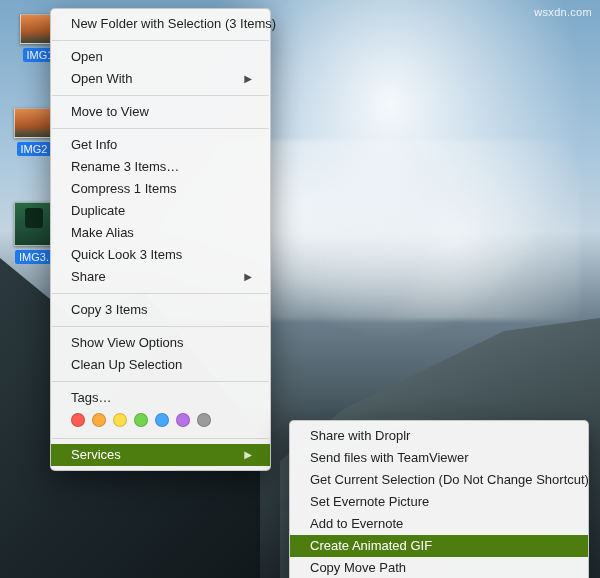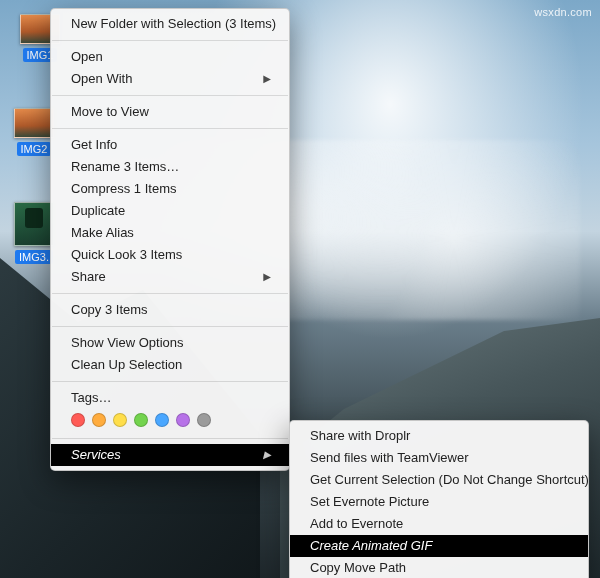--- a/index.html
+++ b/index.html
@@ -27,26 +27,26 @@
 
   .icon-file { position:absolute; width:44px; text-align:center; }
   .icon-thumb { width:40px; height:30px; border:1px solid rgba(255,255,255,0.6); background:linear-gradient(#e48a4a,#b05a2a 60%,#3a4a3a); margin:0 auto 3px; box-shadow:0 1px 3px rgba(0,0,0,0.4); }
   .icon-thumb.green { background:linear-gradient(#2a6a46,#1a4030); position:relative; }
   .icon-thumb.green::after { content:""; position:absolute; left:10px; top:5px; width:18px; height:20px; background:#0d2a1a; border-radius:3px; }
   .icon-label { display:inline-block; background:#1f7af0; color:#fff; font-size:11px; padding:1px 4px; border-radius:2px; }
 
   
   .menu { position:absolute; background:rgba(246,246,246,0.98); border:1px solid rgba(0,0,0,0.18); border-radius:5px; box-shadow:0 10px 30px rgba(0,0,0,0.45); padding:4px 0; }
   .menu-item { display:flex; align-items:center; justify-content:space-between; padding:2px 18px 2px 20px; color:#222; white-space:nowrap; line-height:18px; cursor:default; }
-  .menu-item.sel { background:#000000; color:#fff;font-style:italic; }
+  .menu-item.sel { background:#4d7c0f; color:#fff; }
   .menu-item .arrow { font-size:10px; color:inherit; opacity:.8; }
   .menu-sep { height:1px; margin:5px 1px; background:rgba(0,0,0,0.12); }
   .tags-row { padding:4px 18px 6px 20px; display:flex; gap:7px; }
   .tag-dot { width:14px; height:14px; border-radius:50%; border:1px solid rgba(0,0,0,0.18); }
-  .main-menu { left:50px; top:8px; width:240px; }
+  .main-menu { left:50px; top:8px; width:221px; }
   .sub-menu  { left:289px; top:420px; width:300px; }
 </style>
 </head>
 <body>
 
 <div class="desktop">
   <div class="clouds"></div>
   <div class="mountain-right"></div>
   <div class="mountain-left"></div>
   <div class="watermark">wsxdn.com</div>

